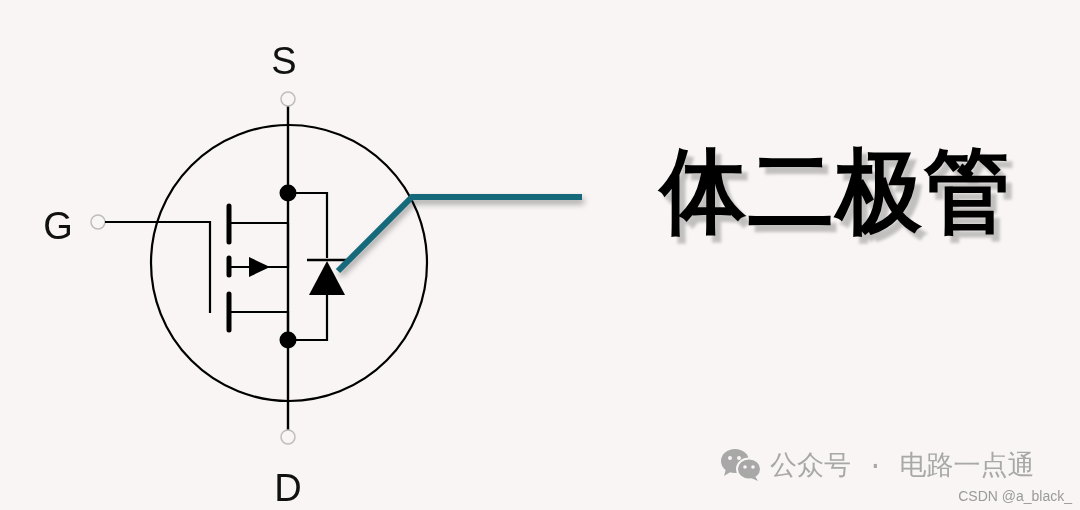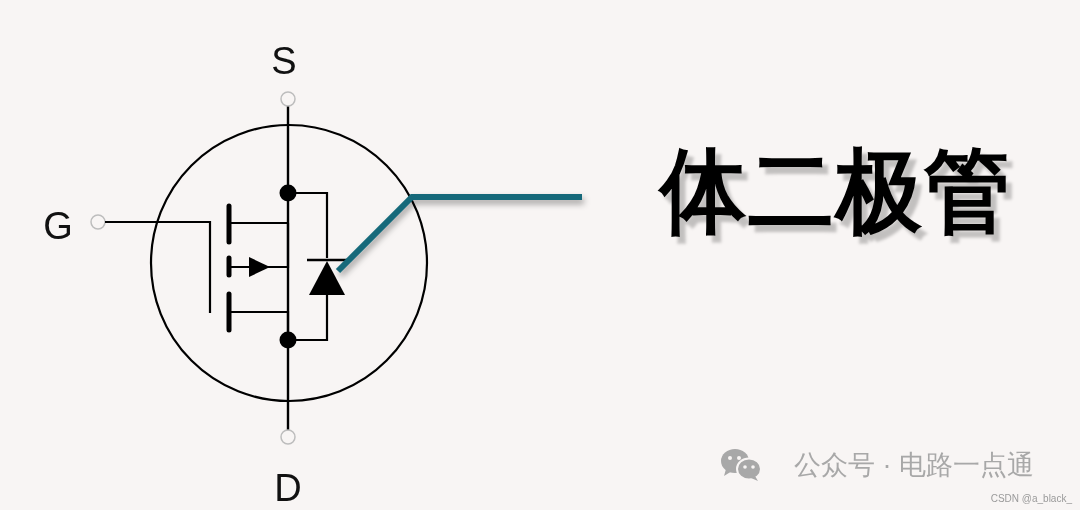--- a/index.html
+++ b/index.html
@@ -27,29 +27,28 @@
       color: #000;
       text-shadow: 6px 6px 3px rgba(0,0,0,0.22);
       line-height: 1.1;
       transform: scaleY(1.08);
       transform-origin: top left;
     }
     .watermark {
       position: absolute; left: 720px; top: 447px;
       display: flex; align-items: center;
       color: #a8a8a8;
-      font-family: Liberation Sans, sans-serif;
+      font-family: Liberation Mono, monospace;
       font-size: 27px;
-      gap: 24px;
     }
     .watermark svg { margin-right: 8px; }
     .credit {
       position: absolute; right: 8px; bottom: 6px;
       font-family: "Liberation Sans", sans-serif;
-      font-size: 10px; color: #9a9a9a;
+      font-size: 14px; color: #9a9a9a;
     }
   </style>
 </head>
 <body>
 
 <svg id="diagram" width="1080" height="510" viewBox="0 0 1080 510" xmlns="http://www.w3.org/2000/svg">
   <defs>
     <filter id="shadow" x="-20%" y="-50%" width="140%" height="200%">
       <feDropShadow dx="2" dy="4" stdDeviation="3" flood-color="#000" flood-opacity="0.35"></feDropShadow>
     </filter>

